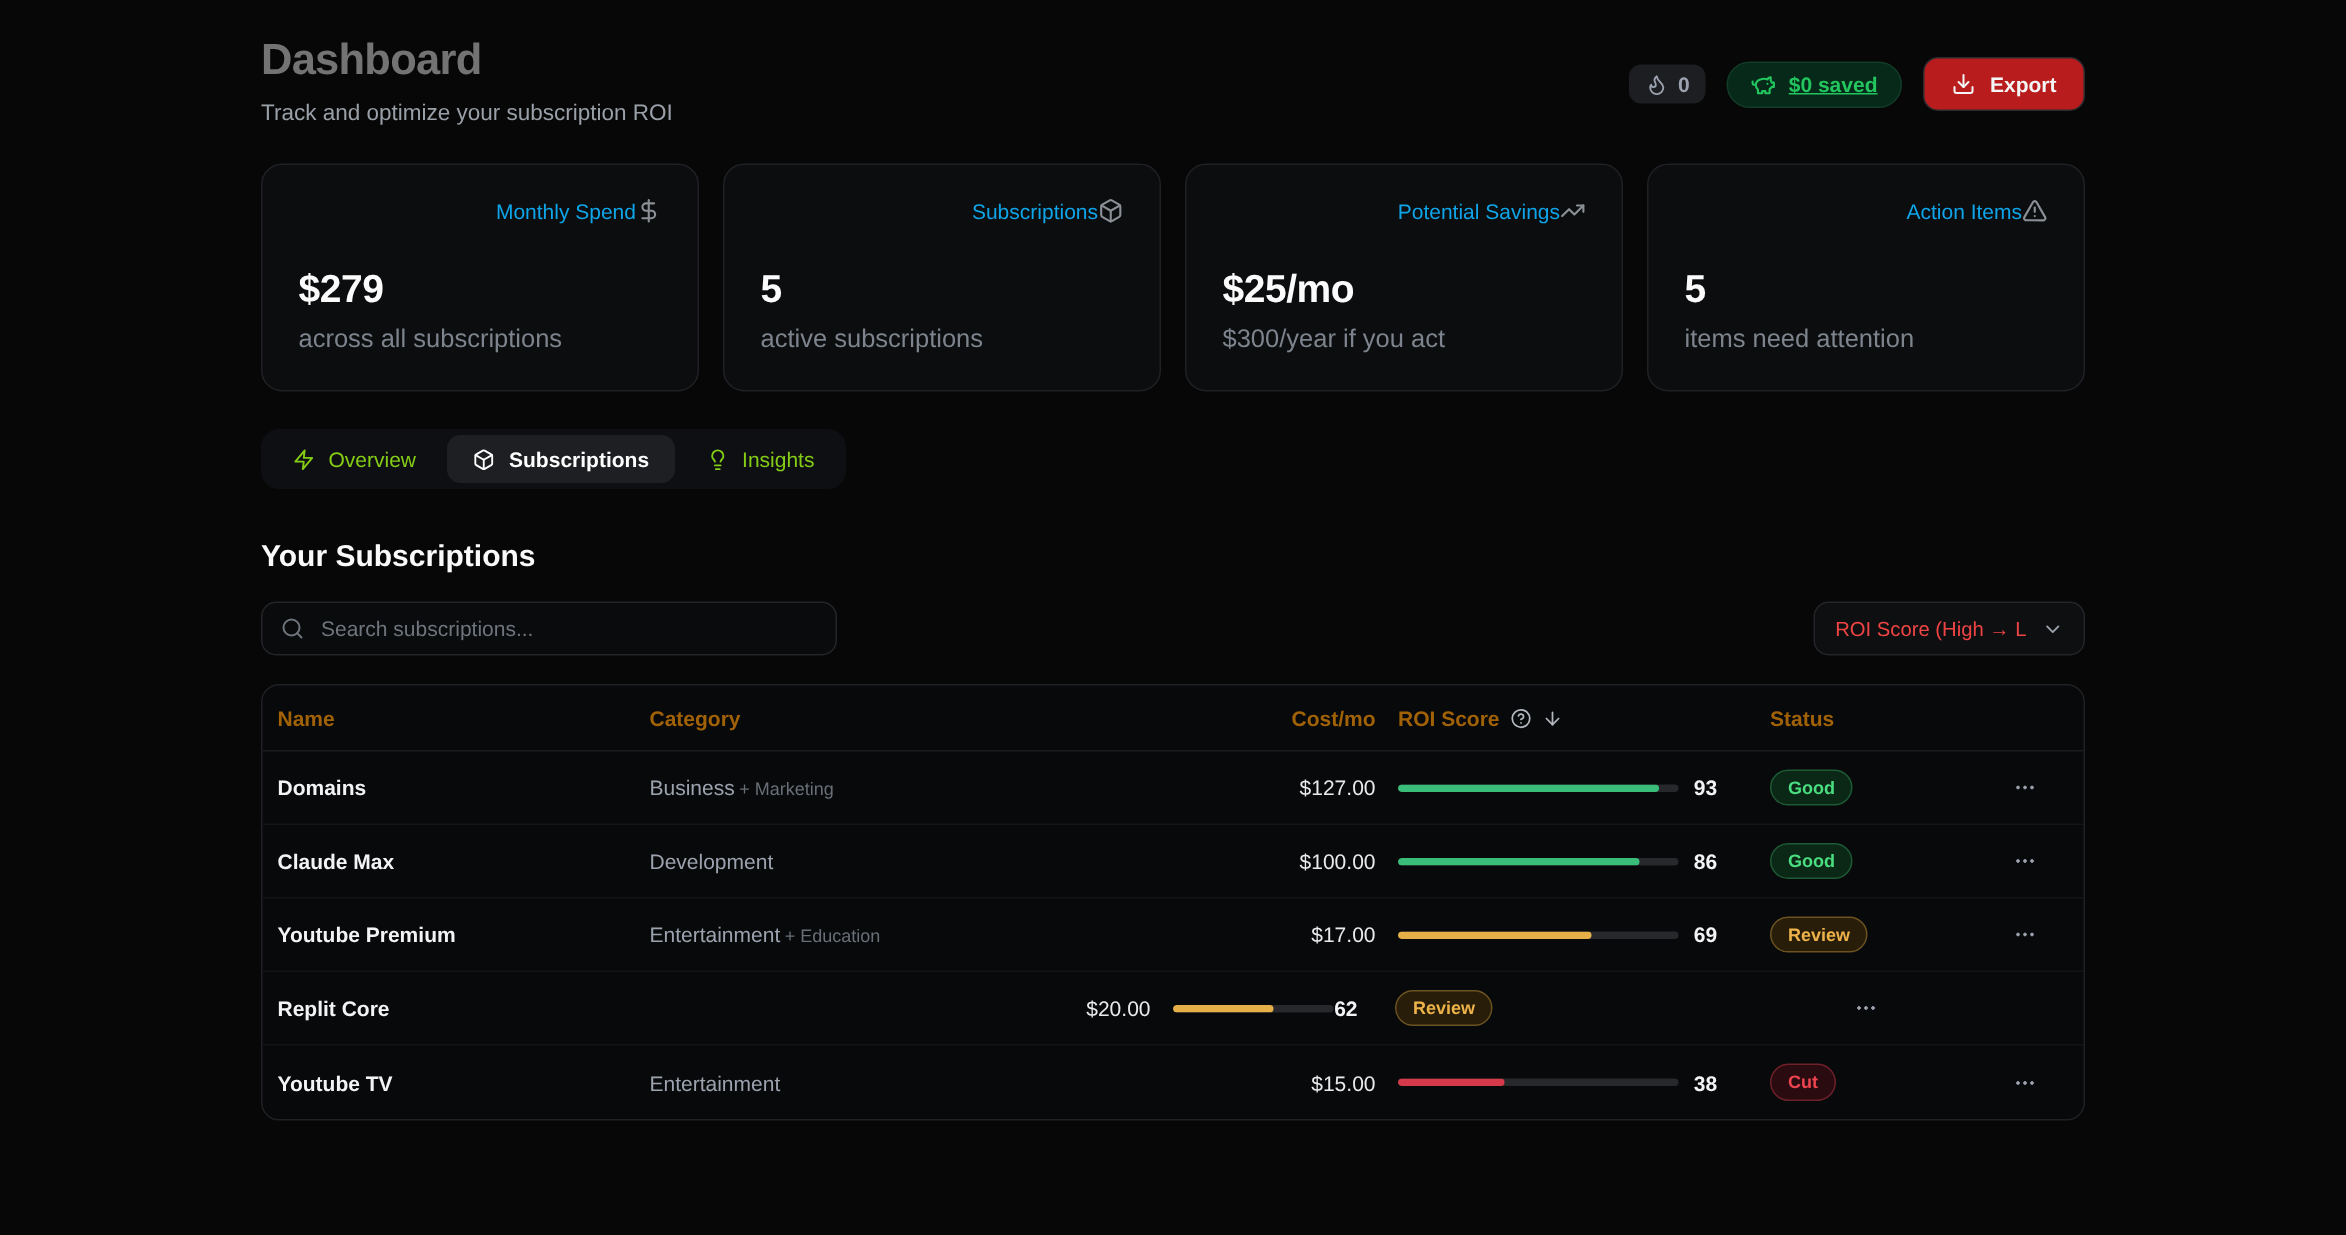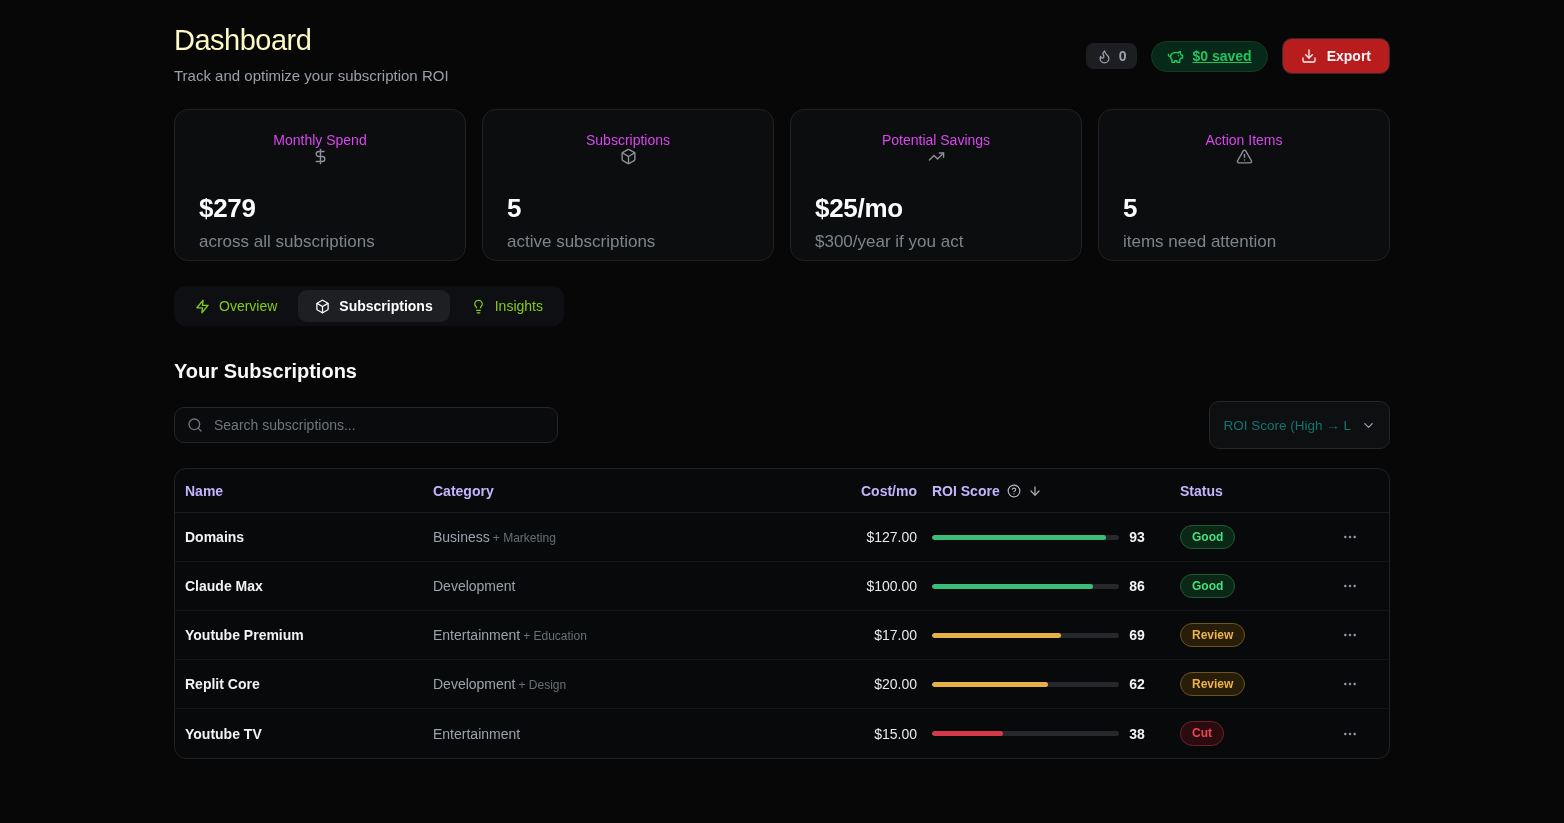--- a/index.html
+++ b/index.html
@@ -9,21 +9,21 @@
     font-family: "Liberation Sans", "DejaVu Sans", sans-serif;
     color: #f4f5f6;
     width: 1564px;
     height: 823px;
     overflow: hidden;
   }
   .container { width: 1216px; margin: 0 auto; padding-top: 24px; }
 
   
   .topbar { display: flex; justify-content: space-between; align-items: flex-start; }
-  .page-title { font-size: 29px; font-weight: 400; letter-spacing: -0.5px; color: #fef9c3; }
+  .page-title { font-size: 29px; font-weight: 700; letter-spacing: -0.5px; color: #737373; }
   .page-subtitle { margin-top: 10px; font-size: 15px; color: #9aa0a8; }
   .topbar-actions { display: flex; align-items: center; gap: 14px; margin-top: 14px; }
   .streak-pill {
     display: inline-flex; align-items: center; gap: 7px;
     background: #1d1e21; border-radius: 8px; padding: 5px 11px;
     color: #9ca3af; font-size: 14px; font-weight: 600;
   }
   .saved-pill {
     display: inline-flex; align-items: center; gap: 8px;
     background: #07291a; border: 1px solid #123c27; border-radius: 999px;
@@ -36,21 +36,21 @@
     cursor: pointer; font-family: inherit;
   }
   .icon { display: inline-flex; flex: 0 0 auto; }
 
   
   .stats { display: grid; grid-template-columns: repeat(4, 1fr); gap: 16px; margin-top: 25px; }
   .stat-card {
     background: #0c0d0f; border: 1px solid #1f2124; border-radius: 14px;
     padding: 22px 24px; height: 152px;
   }
-  .stat-head { display: flex; justify-content: flex-end; align-items: center; color: #d946ef; flex-direction: column; }
+  .stat-head { display: flex; justify-content: flex-end; align-items: center; color: #0ea5e9; }
   .stat-label { font-size: 14px; font-weight: 500; }
   .stat-head .icon { color: #8b9096; }
   .stat-value { margin-top: 28px; font-size: 26px; font-weight: 700; color: #fbfbfc; letter-spacing: -0.3px; }
   .stat-sub { margin-top: 8px; font-size: 17px; color: #7d848d; }
 
   
   .tabs {
     display: inline-flex; align-items: center; gap: 4px; margin-top: 25px;
     background: #0e0f12; border-radius: 12px; padding: 4px;
   }
@@ -67,35 +67,35 @@
   .controls { display: flex; justify-content: space-between; align-items: center; margin-top: 18px; }
   .search-box { position: relative; width: 384px; }
   .search-box .icon { position: absolute; left: 13px; top: 10px; color: #6f757d; }
   .search-box input {
     width: 100%; height: 36px; background: #0a0b0c; border: 1px solid #242528;
     border-radius: 10px; padding: 0 12px 0 39px; color: #e5e7eb; font-size: 14px;
     font-family: inherit; outline: none;
   }
   .search-box input::placeholder { color: #6f757d; }
   .sort-select {
-    display: inline-flex; align-items: center; gap: 10px; height: 48px;
+    display: inline-flex; align-items: center; gap: 10px; height: 36px;
     background: #0e0f11; border: 1px solid #242528; border-radius: 10px;
-    padding: 0 13px; color: #0f766e; font-size: 13.5px; cursor: pointer; font-family: inherit; justify-content: flex-end;
+    padding: 0 13px; color: #ef4444; font-size: 13.5px; cursor: pointer; font-family: inherit; justify-content: flex-end;
   }
   .sort-select .icon { color: #9ca3af; }
 
   
   .table { margin-top: 19px; border: 1px solid #1f2124; border-radius: 12px; background: #08090a; overflow: hidden; }
   .trow, .thead {
     display: grid;
     grid-template-columns: 248px 336px 150px 250px 150px 62px;
     align-items: center; padding: 0 10px;
   }
   .thead { height: 44px; border-bottom: 1px solid #1b1c1f; }
-  .th { font-size: 14px; font-weight: 700; color: #c4b5fd; }
+  .th { font-size: 14px; font-weight: 700; color: #a16207; }
   .th.right { text-align: right; padding-right: 2px; }
   .th.roi-th { display: flex; align-items: center; gap: 7px; padding-left: 13px; }
   .th.roi-th .icon { color: #b3b8be; }
   .th.status-th { padding-left: 11px; }
   .trow { height: 49px; border-bottom: 1px solid #141518; }
   .trow:last-child { border-bottom: none; }
   .cell.name { font-size: 14px; font-weight: 600; color: #f2f3f5; }
   .cell.category { font-size: 14px; color: #9ca3af; }
   .cell.category .extra { font-size: 12px; color: #686f78; margin-left: 3px; }
   .cell.cost { font-size: 14px; color: #e8eaec; text-align: right; padding-right: 2px; }
@@ -382,23 +382,20 @@
                   <circle cx="12" cy="12" r="1.4"></circle>
                   <circle cx="19" cy="12" r="1.4"></circle>
                 </svg>
         </span>
       </button>
     </div>
   </div>
 
   <div class="trow">
     <div class="cell name">Replit Core</div>
-    <div class="cell category">
-      <span>Development</span><span class="extra">+ Design</span>
-    </div>
     <div class="cell cost">$20.00</div>
     <div class="cell roi">
       <div class="bar-track">
               <div class="bar-fill review" style="width: 62%;"></div>
             </div>
       <span class="score">62</span>
     </div>
     <div class="cell status">
       <span class="badge review">Review</span>
     </div>

